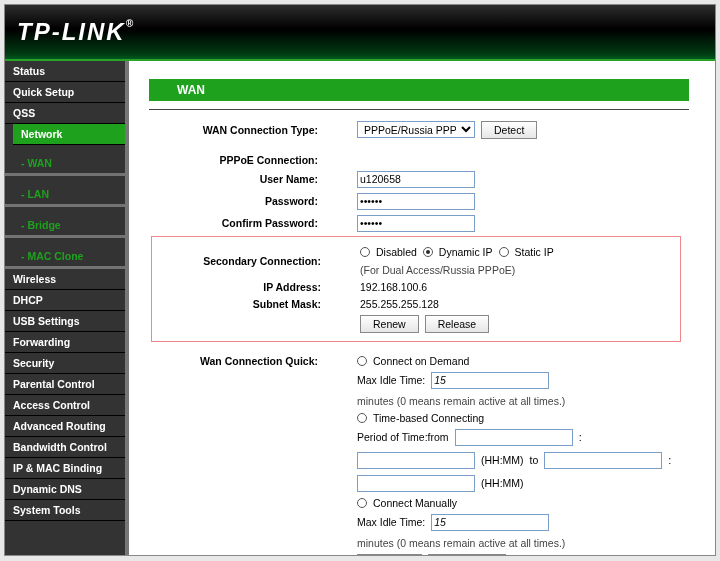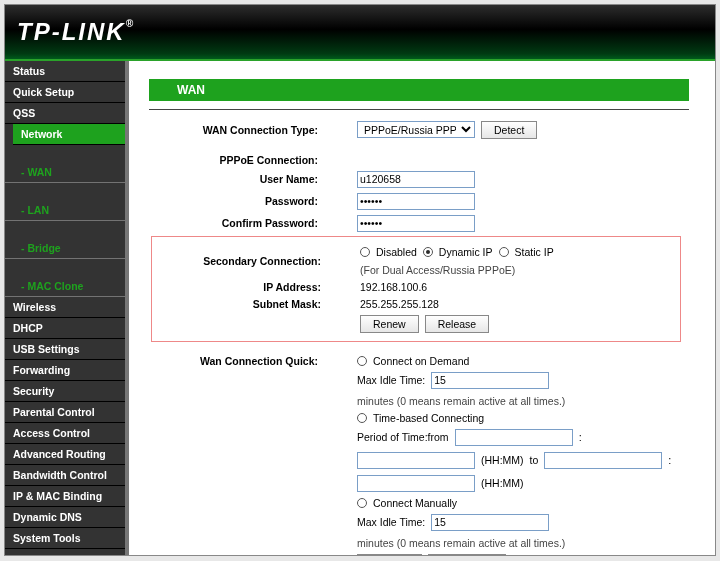--- a/index.html
+++ b/index.html
@@ -54,24 +54,24 @@
     border-bottom: 1px solid #000;
     cursor: pointer;
     background: #333;
   }
   .nav-item.active {
     background: #1ea21e;
     margin-left: 8px;
   }
   .nav-sub {
     color: #1ea21e;
-    padding: 21px 8px 4px 16px;
+    padding: 12px 8px 4px 16px;
     font-size: 10.5px;
     font-weight: bold;
-    border-bottom: 1px solid #737373;
+    border-bottom: 3px solid #737373;
     cursor: pointer;
     background: #333;
   }
   .nav-fill { flex: 1; background: #333; }
   
   .content {
     flex: 1;
     background: #fff;
     padding: 18px 0 0 20px;
     overflow: hidden;
@@ -102,21 +102,21 @@
   }
   .fld { flex: 1; display: flex; align-items: center; gap: 6px; flex-wrap: wrap; }
   select.inp, input.inp {
     font-size: 10.5px;
     height: 17px;
     border: 1px solid #7a9ec7;
     background: #fff;
     padding: 1px 2px;
   }
   input.inp { width: 118px; }
-  .timeinp { width: 32px; }
+  .timeinp { width: 32px; font-style: italic; }
   .tinytime { width: 28px; }
   .btn {
     font-size: 10.5px;
     height: 18px;
     padding: 0 12px;
     border: 1px solid #888;
     background: linear-gradient(#fefefe, #e6e6e6);
     cursor: pointer;
   }
   .radio {

